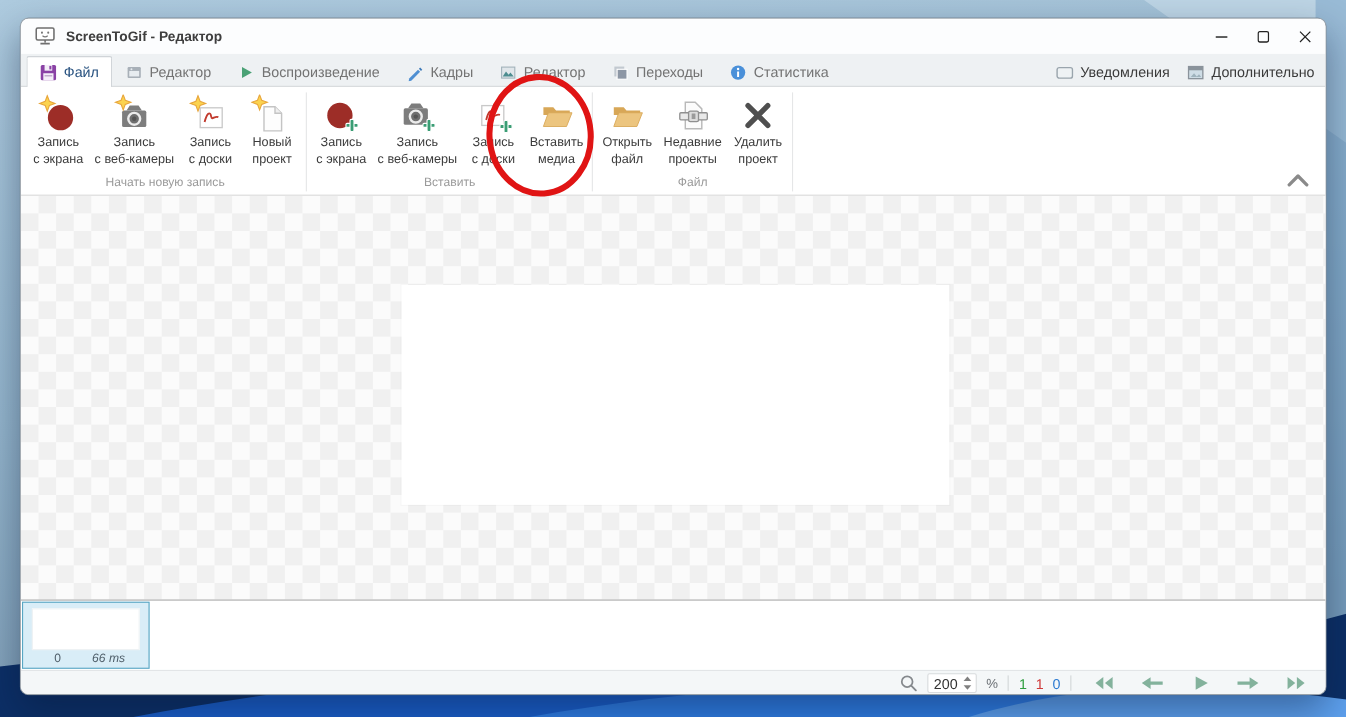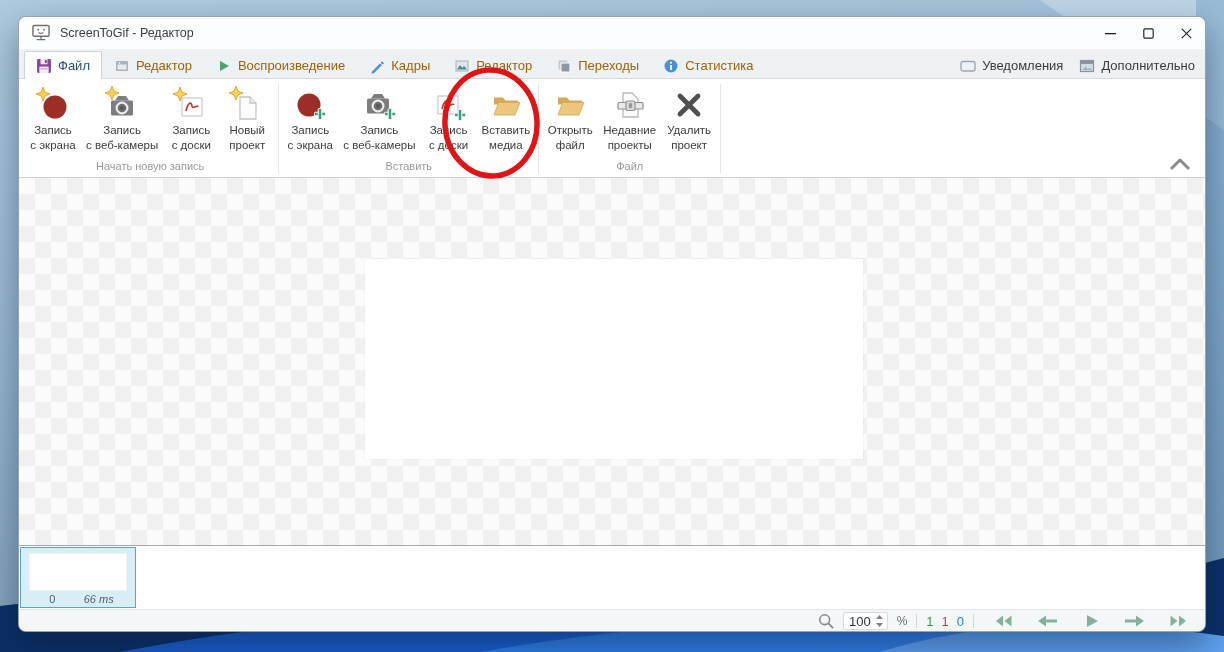--- a/index.html
+++ b/index.html
@@ -8,27 +8,27 @@
   .wallpaper { position:absolute; inset:0; }
 
   
   .window { position:absolute; left:18px; top:16px; width:1188px; height:616px;
     background:#fff; border:1px solid rgba(70,85,100,.55); border-radius:8px;
     box-shadow:0 14px 34px rgba(8,25,55,.42); overflow:hidden; }
 
   
   .titlebar { height:32px; display:flex; align-items:center; padding-left:12px; background:#fcfdfe; }
   .titlebar .app-ic { width:20px; height:18px; margin-right:9px; }
-  .title-text { font-size:12.5px; color:#3e3e3e; }
+  .title-text { font-size:12.5px; color:#3e3e3e;font-weight:bold; }
   .win-controls { margin-left:auto; display:flex; height:100%; }
   .win-btn { width:38px; height:100%; display:flex; align-items:center; justify-content:center; background:transparent; border:none; cursor:default; }
 
   
   .tabbar { height:30px; background:#eef1f3; display:flex; align-items:flex-end; padding:0 10px 0 5px; border-bottom:1px solid #d6dadc; position:relative; z-index:2; }
-  .tab { height:26px; display:flex; align-items:center; gap:6px; padding:0 11px; font-size:13px; color:#a16207; border:1px solid transparent; border-bottom:none; }
+  .tab { height:26px; display:flex; align-items:center; gap:6px; padding:0 11px; font-size:13px; color:#737373; border:1px solid transparent; border-bottom:none; }
   .tab.selected { background:#fff; border-color:#ccd1d5; color:#27517f; margin-bottom:-1px; height:28px; border-radius:2px 2px 0 0; }
   .tab-ic { width:16px; height:16px; flex:0 0 auto; }
   .tabbar-right { margin-left:auto; display:flex; gap:16px; align-items:center; padding-bottom:5px; }
   .tb-action { display:flex; align-items:center; gap:6px; font-size:13px; color:#3b3b3b;margin-top:39px; }
 
   
   .ribbon { height:99px; background:#fff; border-bottom:1px solid #cfcfcf; display:flex; align-items:stretch; padding:2px 0 0 3px; position:relative; }
   .rgroup { display:flex; flex-direction:column; }
   .rgroup-buttons { flex:1; display:flex; align-items:flex-start; padding:2px 3px 0; }
   .rbtn { display:flex; flex-direction:column; align-items:center; gap:0; padding:3px 5px 2px; min-width:56px; background:transparent; border:none; cursor:default; }
@@ -362,21 +362,21 @@
       </div>
     </div>
 
     <div class="statusbar">
       <div class="status-right">
         <svg width="16" height="16" viewBox="0 0 16 16">
             <circle cx="6.7" cy="6.7" r="4.9" stroke="#85898d" stroke-width="1.6" fill="none"></circle>
             <path d="M10.6 10.6 L14.6 14.6" stroke="#85898d" stroke-width="1.7" stroke-linecap="round"></path>
           </svg>
         <div class="zoom-box">
-          <span class="zoom-value">100</span>
+          <span class="zoom-value">200</span>
           <svg width="9" height="14" viewBox="0 0 9 14">
               <path d="M4.5 1 L8 5 H1 Z" fill="#808080"></path>
               <path d="M4.5 13 L1 9 H8 Z" fill="#808080"></path>
             </svg>
         </div>
         <span class="pct">%</span>
         <div class="ssep"></div>
         <div class="counters">
           <span style="color: rgb(46, 158, 63);">1</span>
           <span style="color: rgb(207, 58, 58);">1</span>

